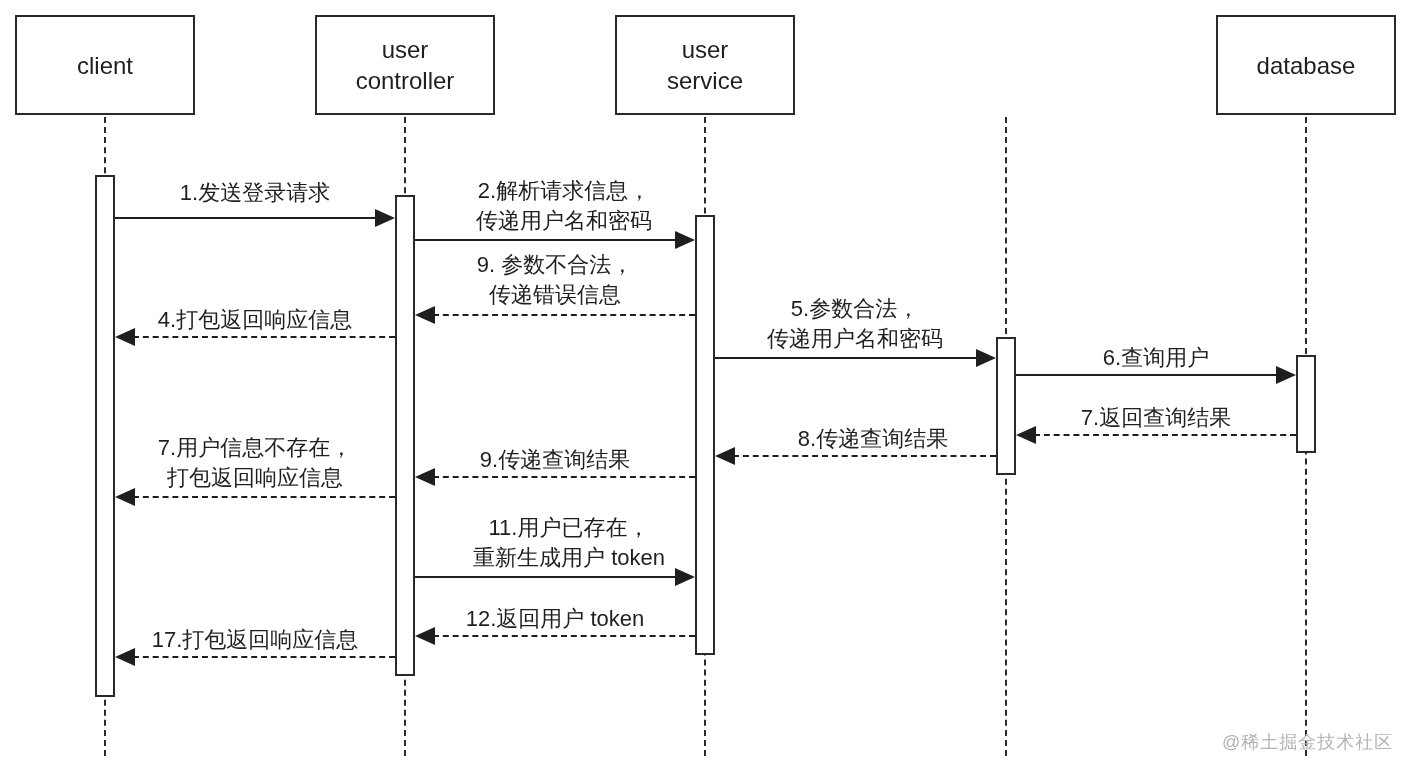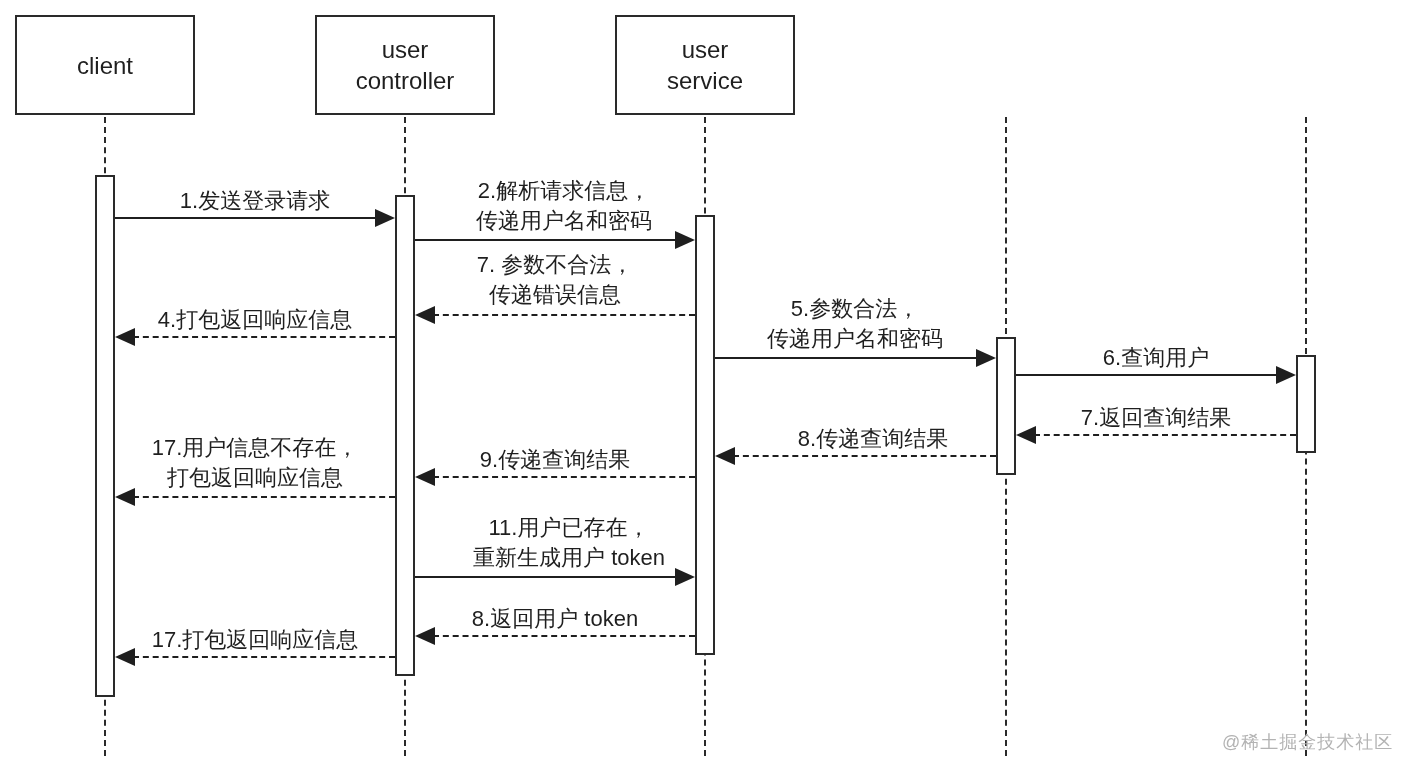--- a/index.html
+++ b/index.html
@@ -78,48 +78,49 @@
 </head>
 <body>
 
 <div class="diagram">
 
   <div class="pbox" style="left:15px"><span>client</span></div>
   <div class="pbox" style="left:315px"><span>user
 controller</span></div>
   <div class="pbox" style="left:615px"><span>user
 service</span></div>
+  <div class="pbox" style="left:1216px"><span>database</span></div>
 
   <div class="lifeline" style="left:104px"></div>
   <div class="lifeline" style="left:404px"></div>
   <div class="lifeline" style="left:704px"></div>
   <div class="lifeline" style="left:1005px"></div>
   <div class="lifeline" style="left:1305px"></div>
 
   <div class="activation" style="left:95px;  top:175px; height:522px"></div>
   <div class="activation" style="left:395px; top:195px; height:481px"></div>
   <div class="activation" style="left:695px; top:215px; height:440px"></div>
   <div class="activation" style="left:996px; top:337px; height:138px"></div>
   <div class="activation" style="left:1296px;top:355px; height:98px"></div>
 
   <div>
-    <div class="msg-label" style="left:85px; top:186px">1.发送登录请求</div>
+    <div class="msg-label" style="left:85px; top:178px">1.发送登录请求</div>
     <div class="msg-line solid" style="left:115px; top:217px; width:262px"></div>
     <div class="arrowhead right" style="left:375px; top:209px"></div>
   </div>
 
   <div>
     <div class="msg-label" style="left:394px; top:176px">2.解析请求信息，
 传递用户名和密码</div>
     <div class="msg-line solid" style="left:415px; top:239px; width:262px"></div>
     <div class="arrowhead right" style="left:675px; top:231px"></div>
   </div>
 
   <div>
-    <div class="msg-label" style="left:385px; top:250px">7. 参数不合法，
+    <div class="msg-label" style="left:385px; top:250px">9. 参数不合法，
 传递错误信息</div>
     <div class="msg-line dashed" style="left:433px; top:314px; width:262px"></div>
     <div class="arrowhead left" style="left:415px; top:306px"></div>
   </div>
 
   <div>
     <div class="msg-label" style="left:85px; top:305px">4.打包返回响应信息</div>
     <div class="msg-line dashed" style="left:133px; top:336px; width:262px"></div>
     <div class="arrowhead left" style="left:115px; top:328px"></div>
   </div>
@@ -149,35 +150,35 @@
     <div class="arrowhead left" style="left:715px; top:447px"></div>
   </div>
 
   <div>
     <div class="msg-label" style="left:385px; top:445px">9.传递查询结果</div>
     <div class="msg-line dashed" style="left:433px; top:476px; width:262px"></div>
     <div class="arrowhead left" style="left:415px; top:468px"></div>
   </div>
 
   <div>
-    <div class="msg-label" style="left:85px; top:433px">17.用户信息不存在，
+    <div class="msg-label" style="left:85px; top:433px">7.用户信息不存在，
 打包返回响应信息</div>
     <div class="msg-line dashed" style="left:133px; top:496px; width:262px"></div>
     <div class="arrowhead left" style="left:115px; top:488px"></div>
   </div>
 
   <div>
     <div class="msg-label" style="left:399px; top:513px">11.用户已存在，
 重新生成用户 token</div>
     <div class="msg-line solid" style="left:415px; top:576px; width:262px"></div>
     <div class="arrowhead right" style="left:675px; top:568px"></div>
   </div>
 
   <div>
-    <div class="msg-label" style="left:385px; top:604px">8.返回用户 token</div>
+    <div class="msg-label" style="left:385px; top:604px">12.返回用户 token</div>
     <div class="msg-line dashed" style="left:433px; top:635px; width:262px"></div>
     <div class="arrowhead left" style="left:415px; top:627px"></div>
   </div>
 
   <div>
     <div class="msg-label" style="left:85px; top:625px">17.打包返回响应信息</div>
     <div class="msg-line dashed" style="left:133px; top:656px; width:262px"></div>
     <div class="arrowhead left" style="left:115px; top:648px"></div>
   </div>
 

